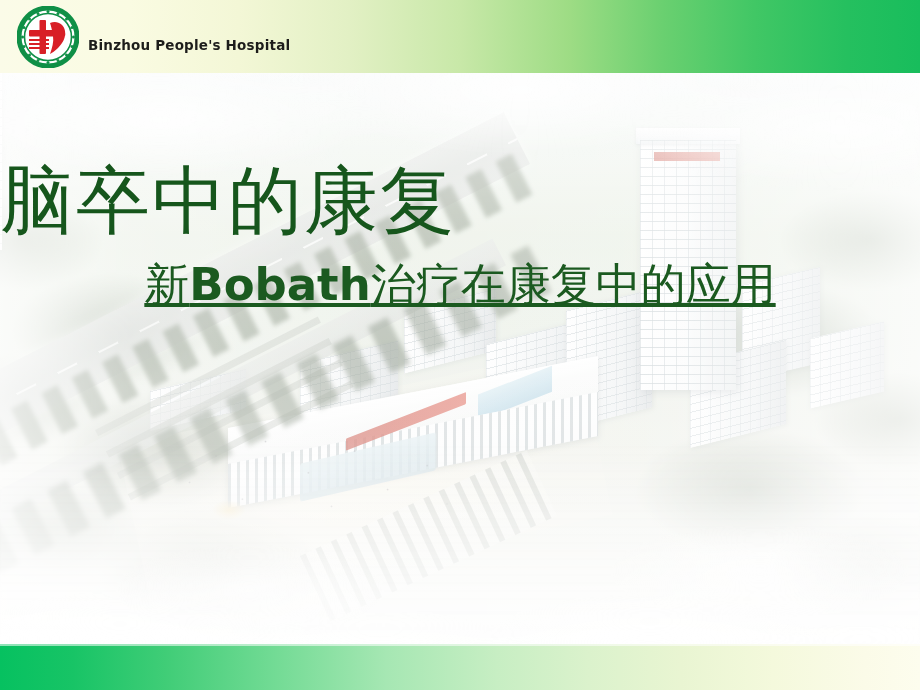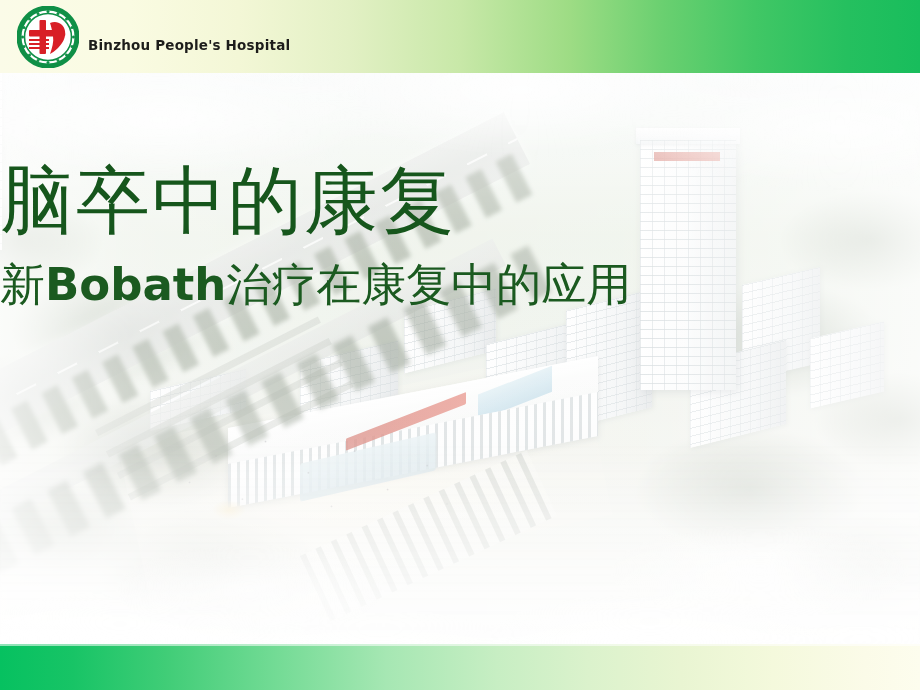--- a/index.html
+++ b/index.html
@@ -328,25 +328,27 @@
     position:absolute;left:0;top:163px;width:920px;
     text-align:left;
     font-family:"DejaVu Serif","Liberation Serif",serif;
     font-size:74px;line-height:1.02;
     color:#16561c;
     letter-spacing:2px;
     white-space:nowrap;
   }
   .title-sub{
     position:absolute;left:0;top:261px;width:920px;
+    text-align:center;
     font-family:"DejaVu Serif","Liberation Serif",serif;
     font-size:45px;line-height:1.05;
     color:#1b5a20;
     letter-spacing:0px;
     white-space:nowrap;
+    text-decoration:underline;
   }
   .title-sub .lat{
     font-family:"DejaVu Sans","Liberation Sans",sans-serif;
     font-weight:700;
     font-size:45px;
   }
 </style>
 </head>
 <body>
 

